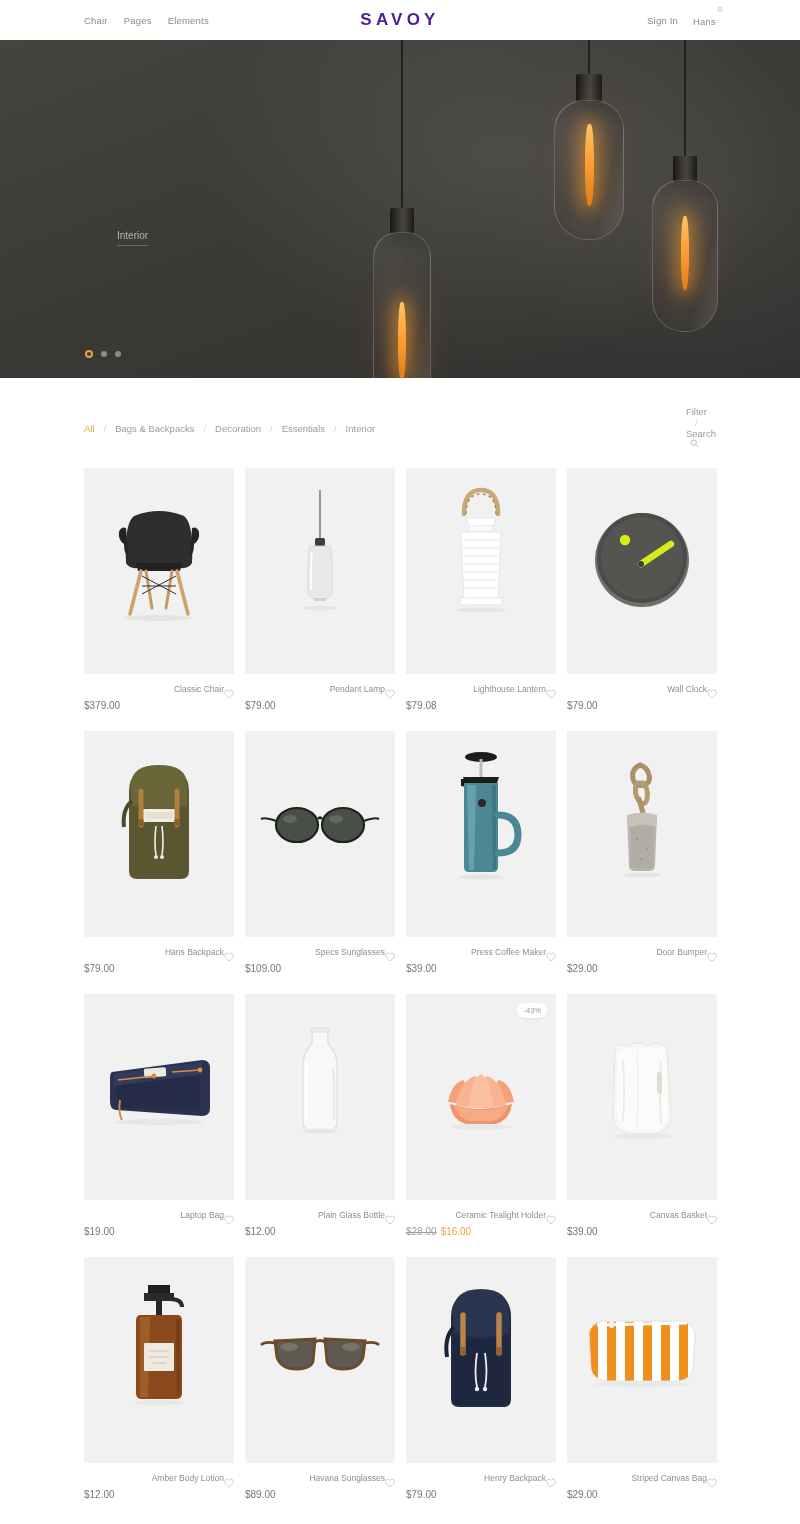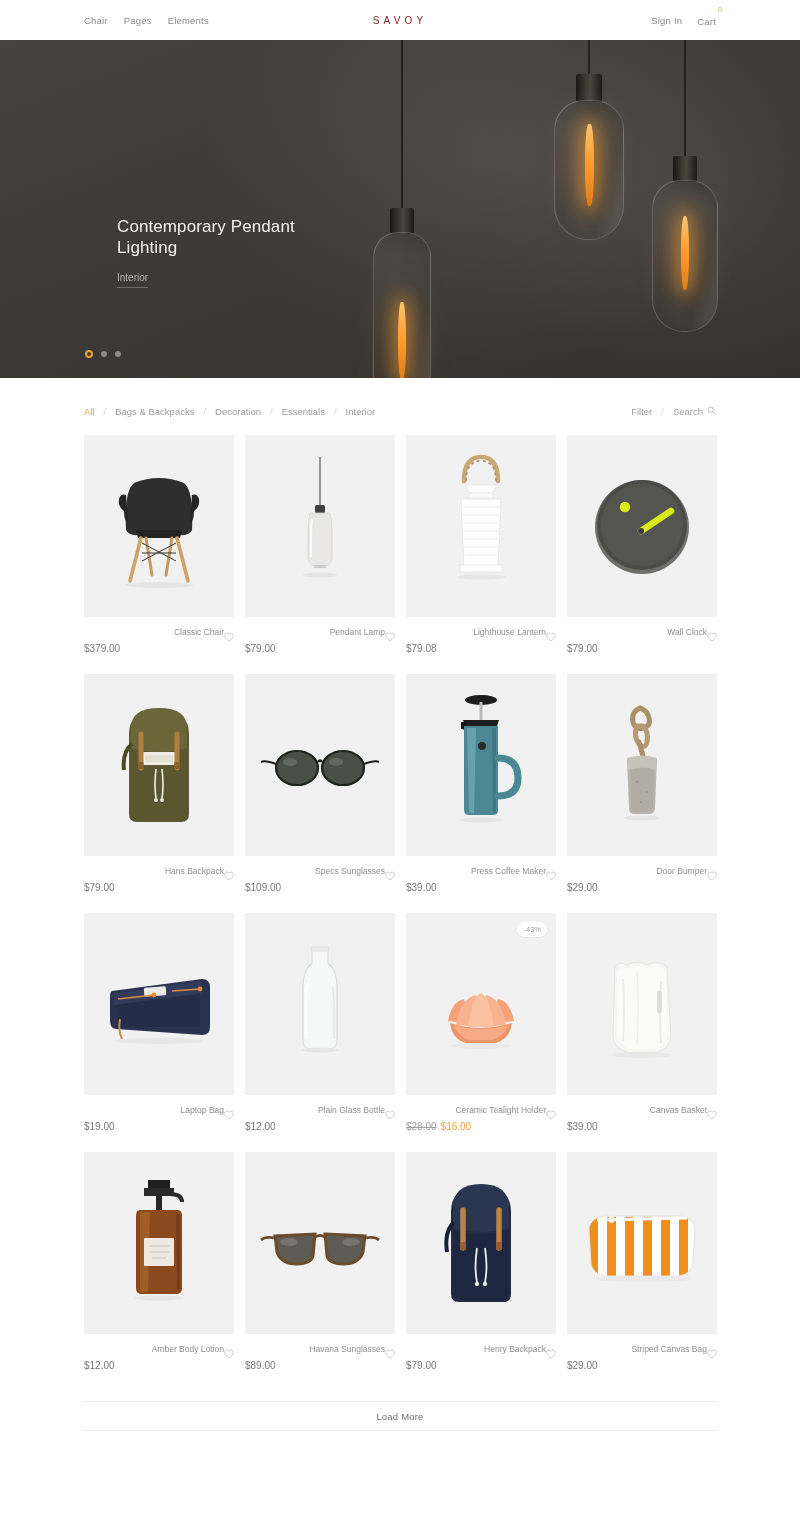--- a/index.html
+++ b/index.html
@@ -25,24 +25,24 @@
     font-size: 9.5px;
     color: #8a8a8a;
     letter-spacing: .2px;
     text-decoration: none;
     cursor: pointer;
   }
   .logo {
     position: absolute;
     left: 0; right: 0;
     text-align: center;
-    font-size: 10px;
-    font-weight: 400;
+    font-size: 17px;
+    font-weight: 700;
     letter-spacing: 4.2px;
-    color: #7f1d1d;
+    color: #4c1d95;
   }
   .nav-right {
     margin-left: auto;
     display: flex;
     gap: 15px;
     align-items: center;
     position: relative;
     z-index: 2;
   }
   .cart-wrap { position: relative; display: inline-block; }
@@ -122,35 +122,35 @@
   .filterbar {
     display: flex;
     align-items: center;
     padding: 28px 84px 0 84px;
     font-size: 9.5px;
   }
   .cats { display: flex; align-items: center; }
   .cat { color: #9b9b9b; cursor: pointer; text-align: center; }
   .cat.active { color: #e8a33d; }
   .sep { color: #d6d6d6; margin: 0 9px; }
-  .tools { margin-left: auto; display: flex; align-items: flex-start; }
+  .tools { margin-left: auto; display: flex; align-items: flex-start; flex-direction: column; }
   .tool { color: #9b9b9b; cursor: pointer; }
   .search-ico { margin-left: 4px; font-size: 8px; color: #a9a9a9; }
 
   
   .grid {
     padding: 18px 84px 0 84px;
     display: grid;
     grid-template-columns: repeat(4, 150px);
     column-gap: 11px;
     row-gap: 20px;
   }
   .card { width: 150px; position: relative; }
   .thumb {
-    width: 150px; height: 182px;
+    width: 150px; height: 206px;
     background: #f1f1f1;
     position: relative;
     overflow: hidden;
     cursor: pointer;
   }
   .badge {
     position: absolute; top: 9px; right: 9px;
     background: #fff;
     color: #9a9a9a;
     font-size: 7.5px;
@@ -185,21 +185,21 @@
 <div class="header">
   <div class="nav-left">
     <a class="nav-link">Chair</a>
     <a class="nav-link">Pages</a>
     <a class="nav-link">Elements</a>
   </div>
   <div class="logo">SAVOY</div>
   <div class="nav-right">
     <a class="nav-link">Sign In</a>
     <span class="cart-wrap">
-      <a class="nav-link">Cart</a>
+      <a class="nav-link">Hans</a>
       <span class="cart-badge">0</span>
     </span>
   </div>
 </div>
 
 <div class="hero">
   <div class="hero-bg">
 
     <div class="lamp" style="left:362px; top:0; width:80px; height:400px;">
       <div class="cord" style="height:170px;"></div>
@@ -217,21 +217,20 @@
 
     <div class="lamp" style="left:640px; top:0; width:90px; height:320px;">
       <div class="cord" style="height:118px;"></div>
       <div class="socket" style="top:116px; width:24px; margin-left:-12px; height:26px;"></div>
       <div class="glass" style="top:140px; width:66px; margin-left:-33px; height:152px; border-radius:28px 28px 32px 32px;"></div>
       <div class="filament" style="top:176px; width:8px; margin-left:-4px; height:74px;"></div>
     </div>
   </div>
 
   <div class="hero-content">
-    <div class="hero-title">Contemporary Pendant Lighting</div>
     <span class="hero-cat">Interior</span>
   </div>
 
   <div class="hero-dots">
     <span class="dot active"></span>
     <span class="dot"></span>
     <span class="dot"></span>
   </div>
 </div>
 

